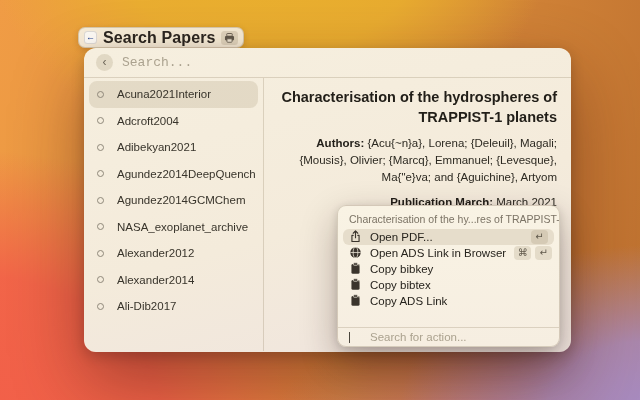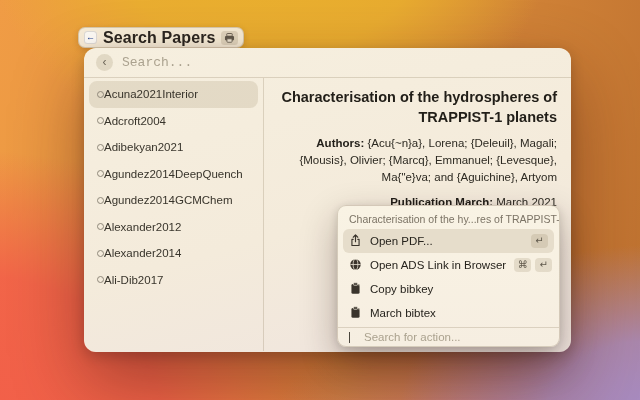--- a/index.html
+++ b/index.html
@@ -59,21 +59,21 @@
     font-size:13px; color:#3a352c;
   }
   .main-search::placeholder { color:#aba28f; }
 
   .content { display:flex; height:273px; }
   .list {
     width:180px; flex:0 0 auto; padding:3px 5px 0 5px; overflow:hidden;
     border-right:1px solid rgba(121,103,73,0.22);
   }
   .list-row {
-    height:26.5px; display:flex; align-items:center; gap:0;
+    height:26.5px; display:flex; align-items:center; gap:13px;
     padding:0 8px; border-radius:8px;
   }
   .list-row.selected { background:rgba(118,98,58,0.14); }
   .bullet {
     width:7px; height:7px; border:1.4px solid #8f887a; border-radius:50%;
     flex:0 0 auto;
   }
   .row-label { font-size:11.5px; color:#38342b; white-space:nowrap; }
 
   .detail { flex:1; padding:9px 14px 0 14px;text-align:right; }
@@ -96,36 +96,36 @@
     border:1px solid rgba(90,70,40,0.22);
     box-shadow:0 14px 36px rgba(40,18,10,0.30), 0 2px 8px rgba(0,0,0,0.14);
     display:flex; flex-direction:column;
   }
   .ap-header {
     padding:7px 11px 2px 11px; font-size:10.5px; color:#7b7365;
     white-space:nowrap; overflow:hidden;
   }
   .ap-items { padding:2px 5px 0 5px; height:101px; overflow:hidden; }
   .ap-row {
-    height:24px; display:flex; align-items:center; gap:8px;
+    height:16px; display:flex; align-items:center; gap:8px;
     padding:0 6px; border-radius:6px;
   }
   .ap-row.selected { background:rgba(118,98,58,0.14); }
   .ap-icon { width:13px; height:13px; flex:0 0 auto; display:flex; align-items:center; }
   .ap-label { font-size:11.5px; color:#26231d; white-space:nowrap; }
   .ap-keys { margin-left:auto; display:flex; gap:4px; }
   .kbd {
     min-width:17px; height:14px; padding:0 3px; border-radius:4px;
     background:rgba(124,106,68,0.16); color:#5f584b;
     display:flex; align-items:center; justify-content:center;
     font-size:10px; line-height:1;
   }
   .ap-search {
     margin-top:auto; border-top:1px solid rgba(121,103,73,0.22);
-    height:19px; display:flex; align-items:center; padding:0 11px; gap:14px;
+    height:19px; display:flex; align-items:center; padding:0 11px; gap:20px;
   }
   .caret { width:1px; height:11px; background:#4a453c; }
   .ap-placeholder { font-size:11.5px; color:#aba28f; }
 </style>
 </head>
 <body>
 
 <div class="desktop">
 
   <div class="pill">
@@ -165,20 +165,24 @@
           <div class="list-row">
             <span class="bullet"></span>
             <span class="row-label">Agundez2014DeepQuench</span>
           </div>
           <div class="list-row">
             <span class="bullet"></span>
             <span class="row-label">Agundez2014GCMChem</span>
           </div>
           <div class="list-row">
             <span class="bullet"></span>
+            <span class="row-label">NASA_exoplanet_archive</span>
+          </div>
+          <div class="list-row">
+            <span class="bullet"></span>
             <span class="row-label">Alexander2012</span>
           </div>
           <div class="list-row">
             <span class="bullet"></span>
             <span class="row-label">Alexander2014</span>
           </div>
           <div class="list-row">
             <span class="bullet"></span>
             <span class="row-label">Ali-Dib2017</span>
           </div>
@@ -237,21 +241,21 @@
           <span class="ap-label">Copy bibkey</span>
         </div>
         <div class="ap-row">
           <span class="ap-icon">
             <svg width="13" height="13" viewBox="0 0 16 16">
               <rect x="3" y="2.6" width="10" height="12" rx="1.8" fill="#3a342c"></rect>
               <rect x="5.4" y="1" width="5.2" height="3" rx="1" fill="#3a342c" stroke="#f6efdf" stroke-width="0.9"></rect>
               <path d="M10.2 2.6 13 5.4 V4.4 a1.8 1.8 0 0 0-1.8-1.8z" fill="#f6efdf" opacity="0.55"></path>
             </svg>
           </span>
-          <span class="ap-label">March bibtex</span>
+          <span class="ap-label">Copy bibtex</span>
         </div>
         <div class="ap-row">
           <span class="ap-icon">
             <svg width="13" height="13" viewBox="0 0 16 16">
               <rect x="3" y="2.6" width="10" height="12" rx="1.8" fill="#3a342c"></rect>
               <rect x="5.4" y="1" width="5.2" height="3" rx="1" fill="#3a342c" stroke="#f6efdf" stroke-width="0.9"></rect>
               <path d="M10.2 2.6 13 5.4 V4.4 a1.8 1.8 0 0 0-1.8-1.8z" fill="#f6efdf" opacity="0.55"></path>
             </svg>
           </span>
           <span class="ap-label">Copy ADS Link</span>

